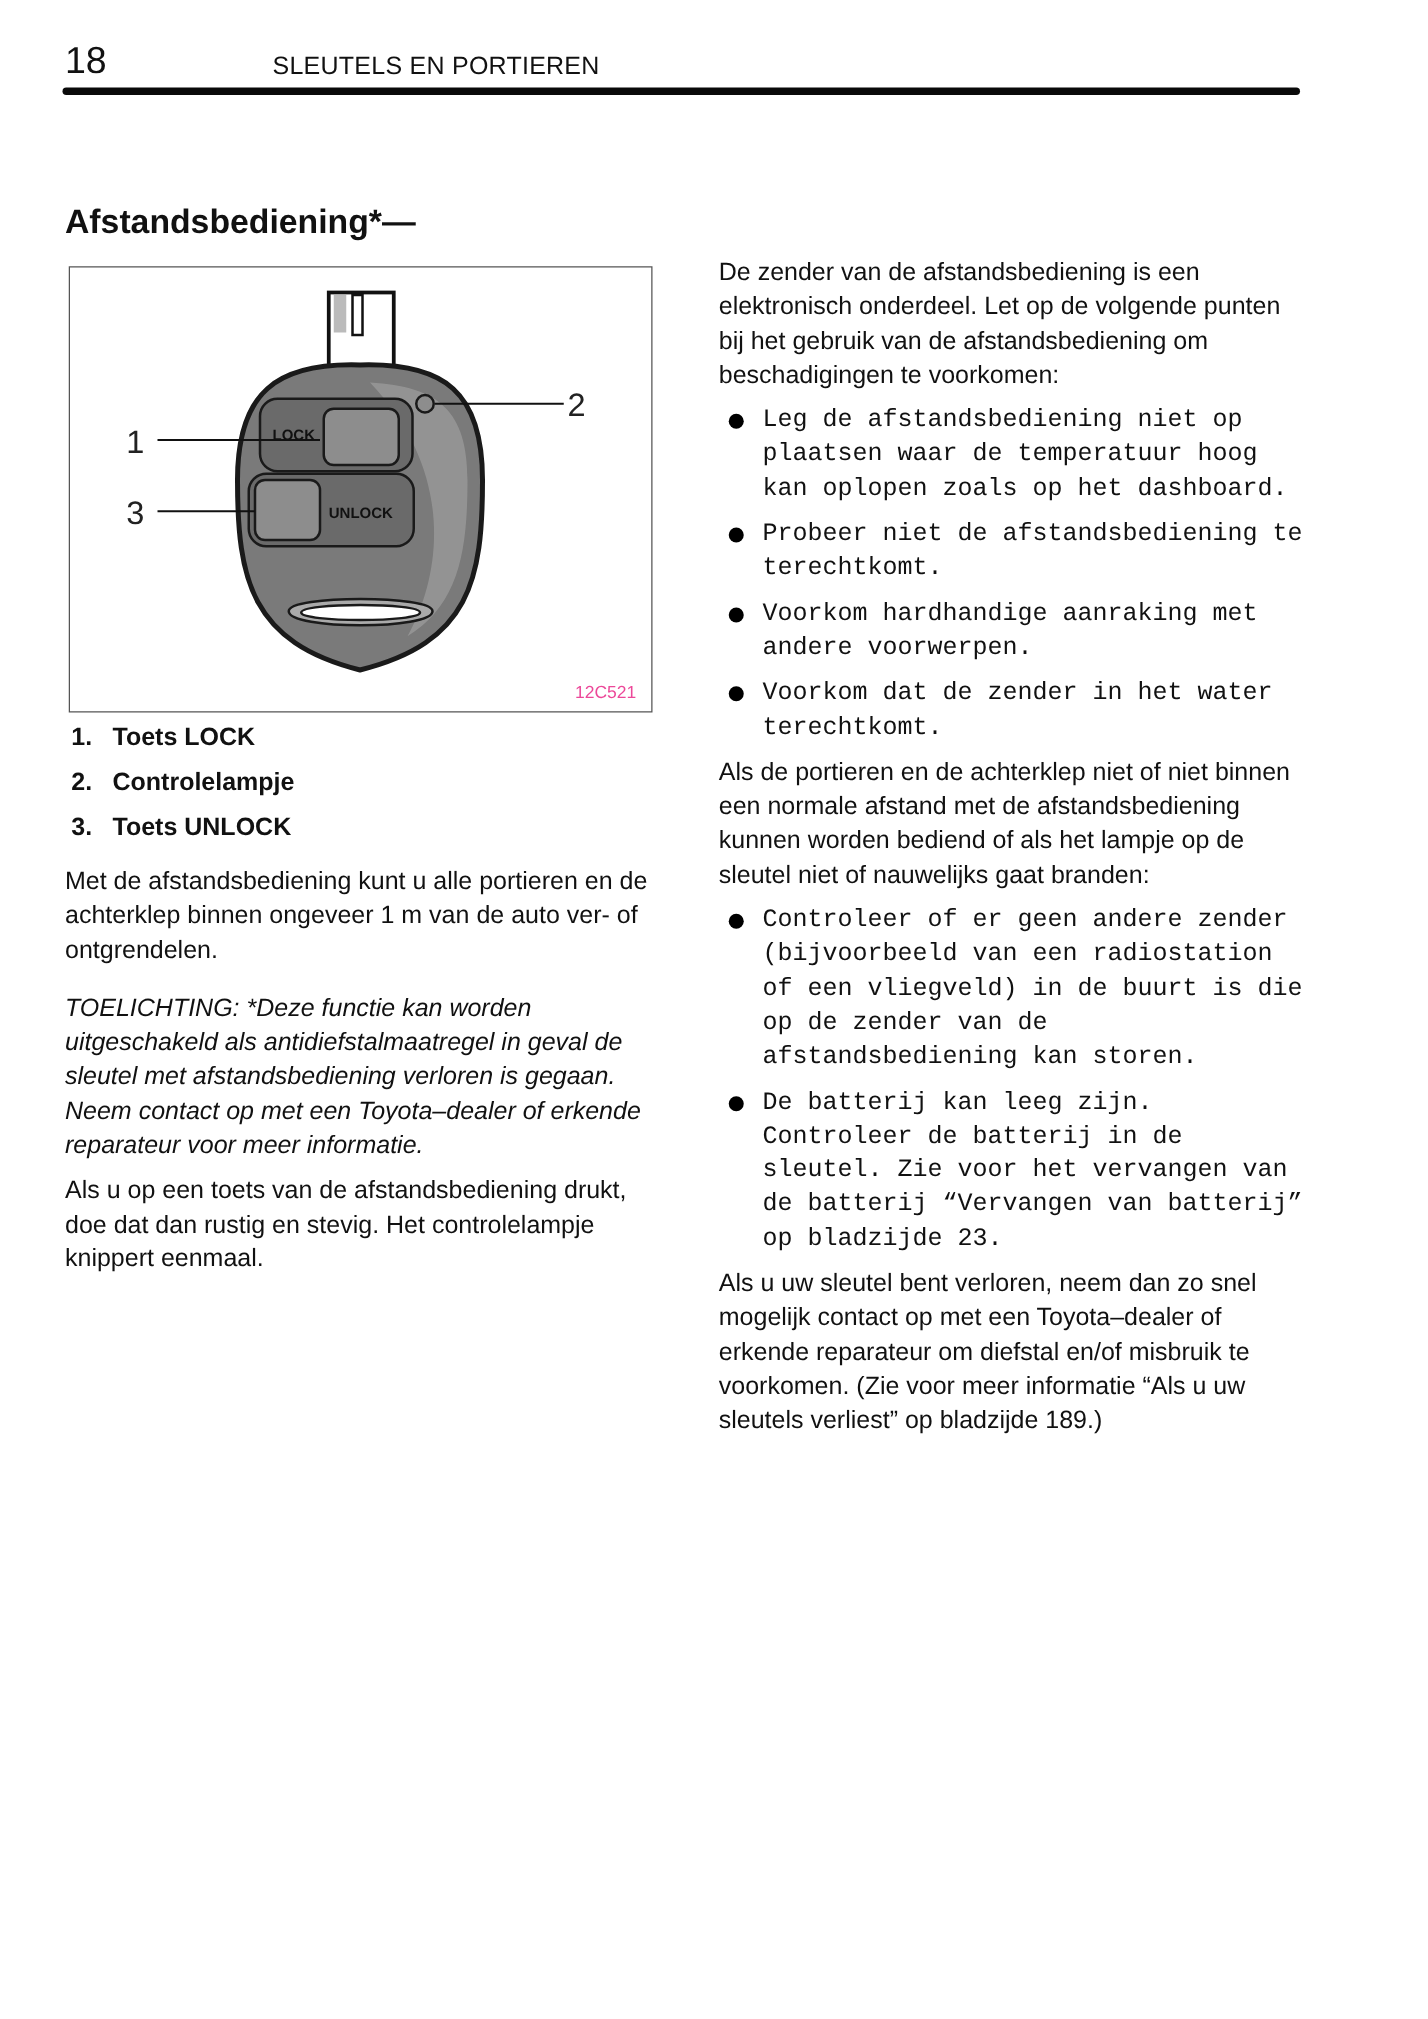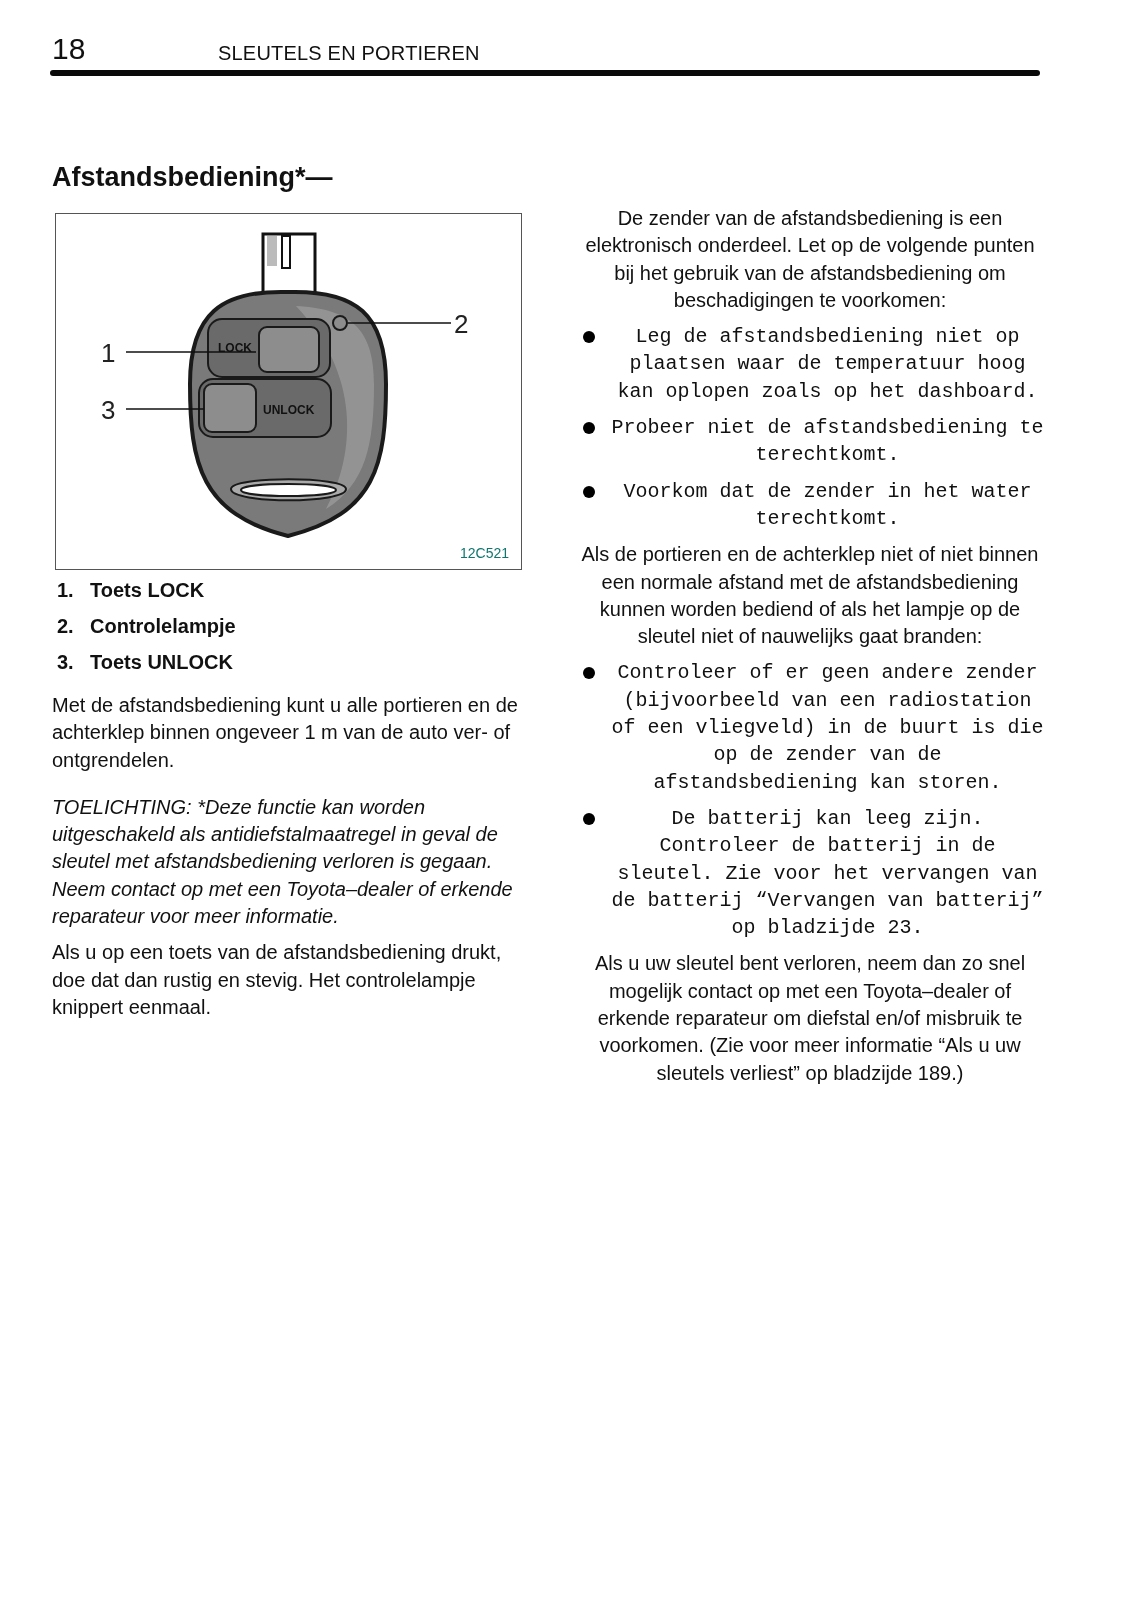--- a/index.html
+++ b/index.html
@@ -7,24 +7,24 @@
       width: 1142px; height: 1615px; position: relative; overflow: hidden;
       font-family: "Liberation Sans", sans-serif; color: #111;
     }
     .page-number { position: absolute; left: 52px; top: 32px; font-size: 30px; line-height: 34px; }
     .running-head { position: absolute; left: 218px; top: 42px; font-size: 20px; line-height: 22px; letter-spacing: 0.2px; }
     .head-rule { position: absolute; left: 50px; top: 70px; width: 990px; height: 6px; background: #0a0a0a; border-radius: 3px; }
     .section-title { position: absolute; left: 52px; top: 161px; font-size: 27px; font-weight: bold; line-height: 32px; }
 
     .figure { position: absolute; left: 55px; top: 213px; width: 465px; height: 355px; border: 1px solid #555; background: #fff; }
     .figure svg { position: absolute; left: 0; top: 0; }
-    .fig-code { position: absolute; right: 12px; bottom: 8px; font-size: 14px; color: #0f766e; }
+    .fig-code { position: absolute; right: 12px; bottom: 8px; font-size: 14px; color: #ec4899; }
 
     .col-left { position: absolute; left: 52px; top: 578px; width: 470px; }
-    .col-right { position: absolute; left: 575px; top: 205px; width: 470px; text-align: center; }
+    .col-right { position: absolute; left: 575px; top: 205px; width: 470px; }
 
     .legend { margin: 0 0 18px 0; padding: 0; list-style: none; }
     .legend li { font-weight: bold; font-size: 20px; line-height: 24px; margin-bottom: 12px; display: flex; }
     .legend .num { width: 33px; padding-left: 5px; }
 
     p { margin: 0 0 9px 0; font-size: 20px; line-height: 27.3px; }
     p.bold { font-weight: normal; }
     p.note { font-style: italic; margin-top: 20px; }
 
     .bullets { margin: 0 0 9px 0; padding: 0; list-style: none; font-family: Liberation Mono, monospace; }
@@ -93,20 +93,21 @@
   <p class="bold">Met de afstandsbediening kunt u alle portieren en de achterklep binnen ongeveer 1 m van de auto ver-  of ontgrendelen.</p>
   <p class="note">TOELICHTING: *Deze functie kan worden uitgeschakeld als antidiefstalmaatregel in geval de sleutel met afstandsbediening verloren is gegaan. Neem contact op met een Toyota–dealer of erkende reparateur voor meer informatie.</p>
   <p>Als u op een toets van de afstandsbediening drukt, doe dat dan rustig en stevig. Het controlelampje knippert eenmaal.</p>
 </div>
 
 <div class="col-right">
   <p>De zender van de afstandsbediening is een elektronisch onderdeel. Let op de volgende punten bij het gebruik van de afstandsbediening om beschadigingen te voorkomen:</p>
   <ul class="bullets">
     <li><span class="dot"></span><span>Leg de afstandsbediening niet op plaatsen waar de temperatuur hoog kan oplopen zoals op het dashboard.</span></li>
     <li><span class="dot"></span><span>Probeer niet de afstandsbediening te terechtkomt.</span></li>
+    <li><span class="dot"></span><span>Voorkom hardhandige aanraking met andere voorwerpen.</span></li>
     <li><span class="dot"></span><span>Voorkom dat de zender in het water terechtkomt.</span></li>
   </ul>
   <p>Als de portieren en de achterklep niet of niet binnen een normale afstand met de afstandsbediening kunnen worden bediend of als het lampje op de sleutel niet of nauwelijks gaat branden:</p>
   <ul class="bullets">
     <li><span class="dot"></span><span>Controleer of er geen andere zender (bijvoorbeeld van een radiostation of een vliegveld) in de buurt is die op de zender van de afstandsbediening kan storen.</span></li>
     <li><span class="dot"></span><span>De batterij kan leeg zijn. Controleer de batterij in de sleutel. Zie voor het vervangen van de batterij “Vervangen van batterij” op bladzijde 23.</span></li>
   </ul>
   <p>Als u uw sleutel bent verloren, neem dan zo snel mogelijk contact op met een Toyota–dealer of erkende reparateur om diefstal en/of misbruik te voorkomen. (Zie voor meer informatie “Als u uw sleutels verliest” op bladzijde 189.)</p>
 </div>
 

